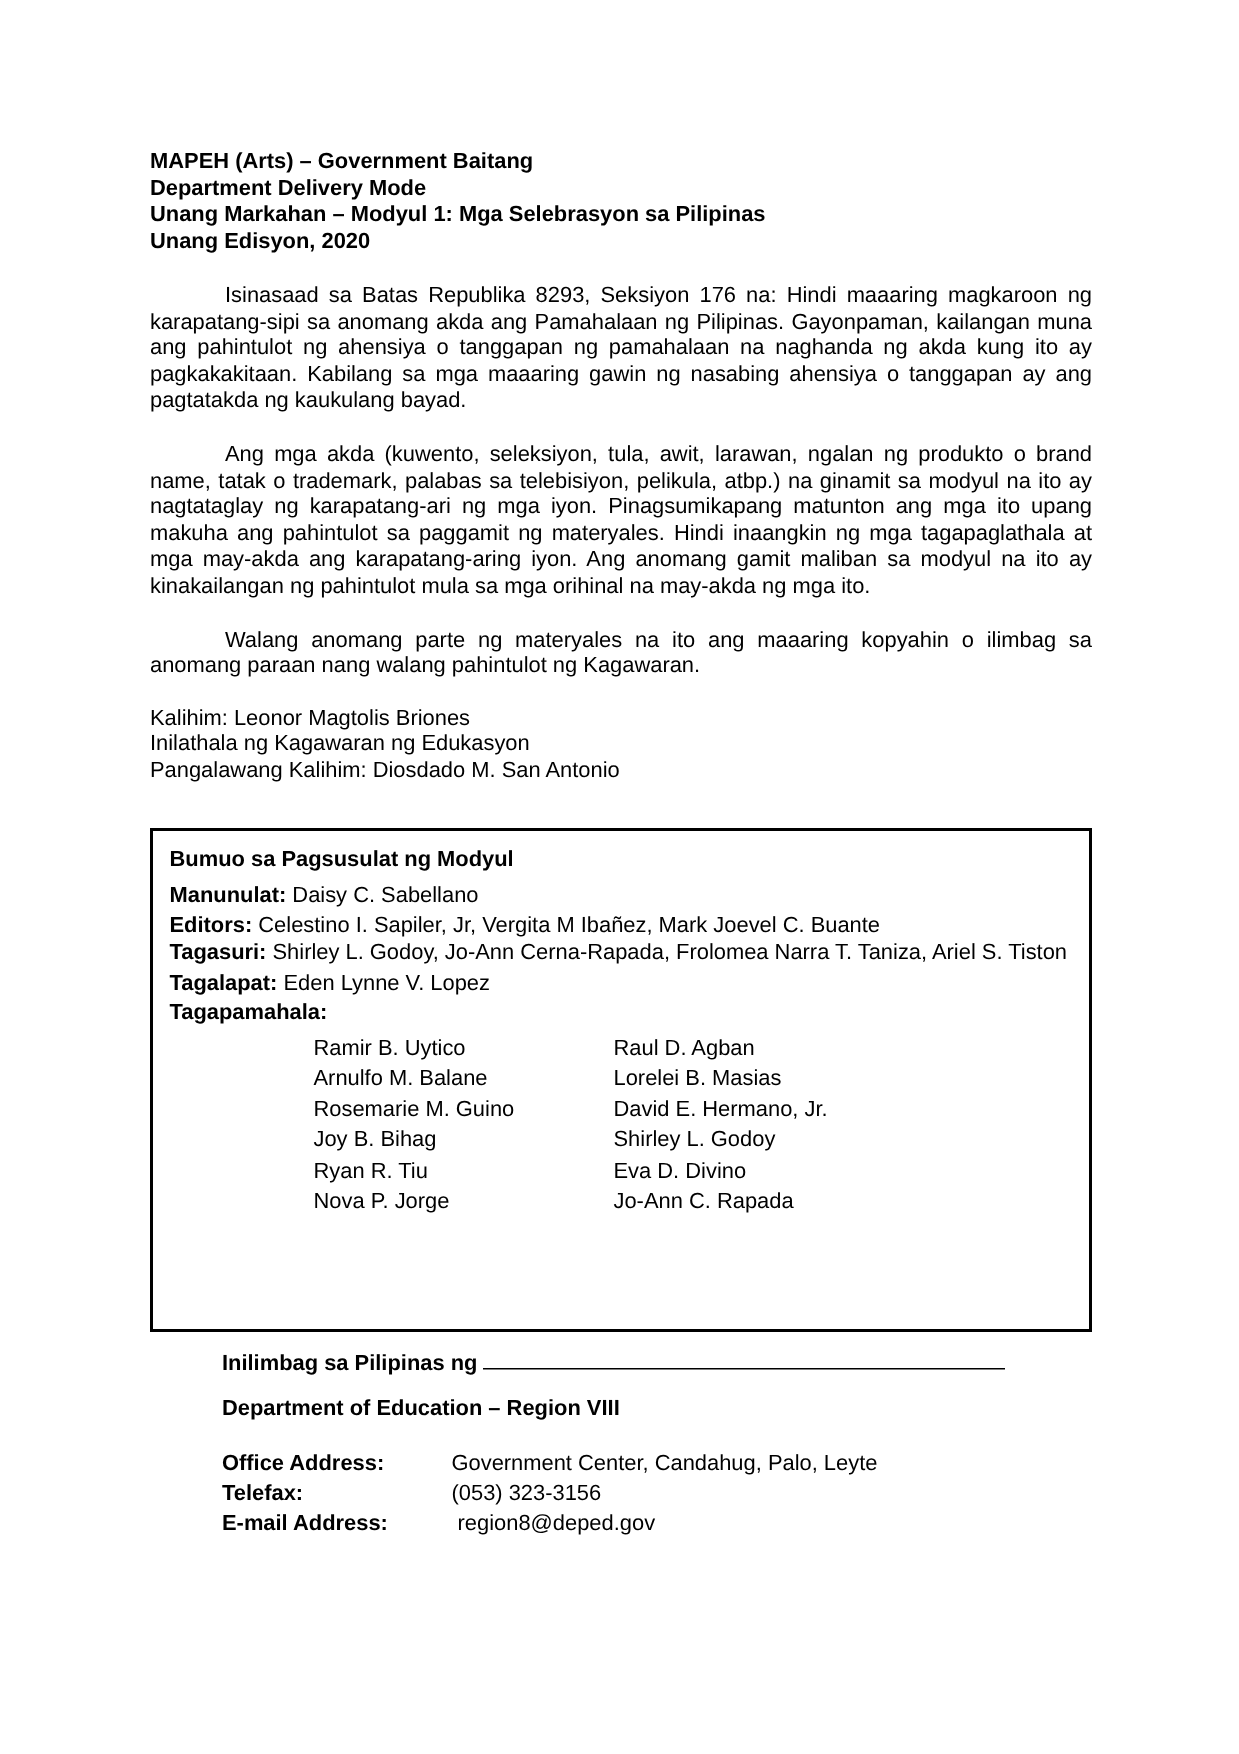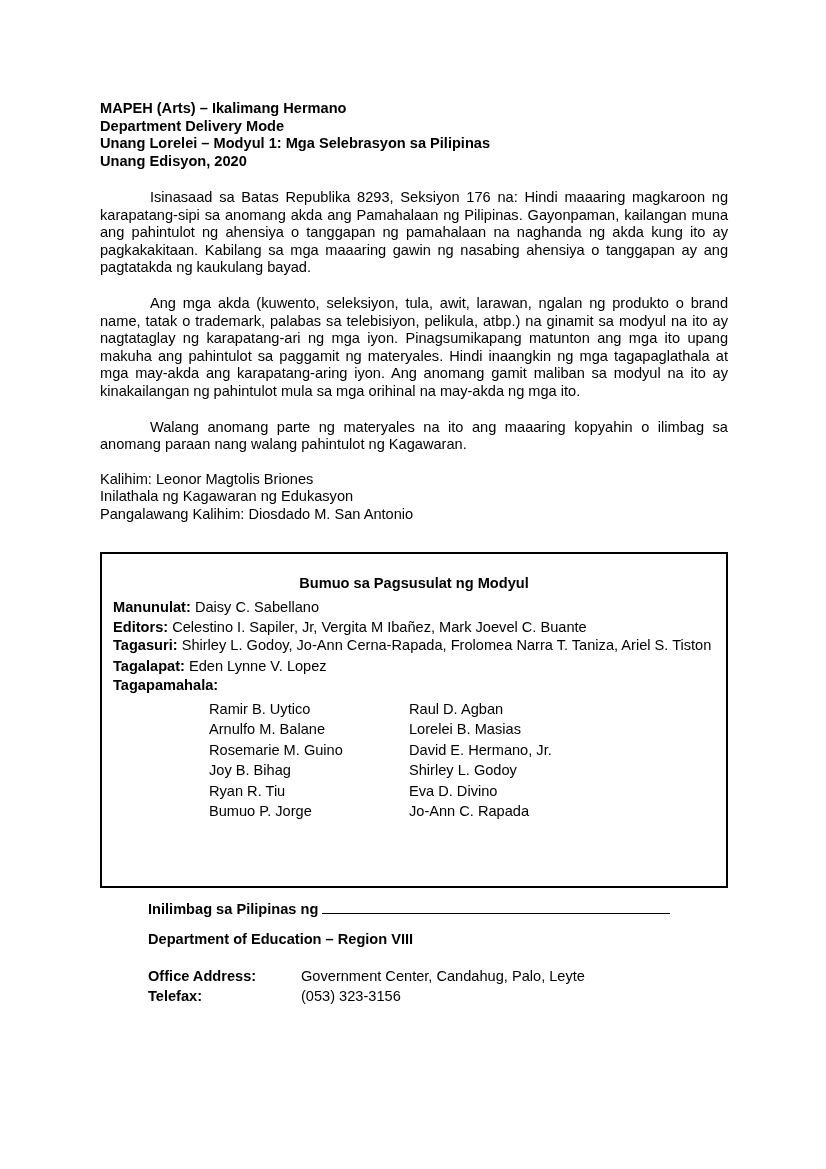--- a/index.html
+++ b/index.html
@@ -4,39 +4,39 @@
   <style>
     html, body { margin: 0; padding: 0; background: #ffffff; }
     body { width: 826px; height: 1169px; position: relative; overflow: hidden;
       font-family: "Liberation Sans", sans-serif; color: #000; font-size: 14.6px; }
     .page { position: absolute; left: 100px; top: 100px; width: 628px; }
     .hdr { font-weight: bold; line-height: 17.5px; margin: 0; }
     .para { text-align: justify; line-height: 17.6px; margin: 0; text-indent: 50px; }
     .plain { line-height: 17.6px; margin: 0; }
     .box { position: absolute; left: 100px; top: 552px; width: 602px; height: 312px;
       border: 2px solid #000; padding: 10px 11px; }
-    .box-title { text-align: center; font-weight: bold; line-height: 18px; margin: 10px 0 6px; }
+    .box-title { text-align: left; font-weight: bold; line-height: 18px; margin: 0 0 6px; }
     .box-line { line-height: 19.5px; margin: 0; }
     .box-line b { font-weight: bold; }
     .mgr-grid { display: grid; grid-template-columns: 200px 200px; margin-left: 96px; margin-top: 3px; }
     .mgr-grid div { line-height: 20.5px; }
     .footer { position: absolute; left: 112px; top: 900px; width: 640px; margin-left: 36px; }
     .footer .bold { font-weight: bold; line-height: 18px; margin: 0; }
     .blank { display: inline-block; width: 348px; border-bottom: 1.5px solid #000; vertical-align: baseline; height: 12px; }
     .addr-row { display: flex; line-height: 20px; }
     .addr-row .k { width: 153px; font-weight: bold; }
   </style>
 </head>
 <body>
 
 <div class="page">
   <div>
-    <p class="hdr">MAPEH (Arts) – Ikalimang Hermano</p>
+    <p class="hdr">MAPEH (Arts) – Government Baitang</p>
     <p class="hdr">Department Delivery Mode</p>
-    <p class="hdr">Unang Lorelei – Modyul 1: Mga Selebrasyon sa Pilipinas</p>
+    <p class="hdr">Unang Markahan – Modyul 1: Mga Selebrasyon sa Pilipinas</p>
     <p class="hdr">Unang Edisyon, 2020</p>
   </div>
   <div style="height:19px"></div>
   <p class="para">Isinasaad sa Batas Republika 8293, Seksiyon 176 na: Hindi maaaring magkaroon ng karapatang-sipi sa anomang akda ang Pamahalaan ng Pilipinas. Gayonpaman, kailangan muna ang pahintulot ng ahensiya o tanggapan ng pamahalaan na naghanda ng akda kung ito ay pagkakakitaan. Kabilang sa mga maaaring gawin ng nasabing ahensiya o tanggapan ay ang pagtatakda ng kaukulang bayad.</p>
   <div style="height:18px"></div>
   <p class="para">Ang mga akda (kuwento, seleksiyon, tula, awit, larawan, ngalan ng produkto o brand name, tatak o trademark, palabas sa telebisiyon, pelikula, atbp.) na ginamit sa modyul na ito ay nagtataglay ng karapatang-ari ng mga iyon. Pinagsumikapang matunton ang mga ito upang makuha ang pahintulot sa paggamit ng materyales. Hindi inaangkin ng mga tagapaglathala at mga may-akda ang karapatang-aring iyon. Ang anomang gamit maliban sa modyul na ito ay kinakailangan ng pahintulot mula sa mga orihinal na may-akda ng mga ito.</p>
   <div style="height:18px"></div>
   <p class="para">Walang anomang parte ng materyales na ito ang maaaring kopyahin o ilimbag sa anomang paraan nang walang pahintulot ng Kagawaran.</p>
   <div style="height:17px"></div>
   <div>
@@ -57,31 +57,35 @@
     <div>Ramir B. Uytico</div>
     <div>Raul D. Agban</div>
     <div>Arnulfo M. Balane</div>
     <div>Lorelei B. Masias</div>
     <div>Rosemarie M. Guino</div>
     <div>David E. Hermano, Jr.</div>
     <div>Joy B. Bihag</div>
     <div>Shirley L. Godoy</div>
     <div>Ryan R. Tiu</div>
     <div>Eva D. Divino</div>
-    <div>Bumuo P. Jorge</div>
+    <div>Nova P. Jorge</div>
     <div>Jo-Ann C. Rapada</div>
   </div>
 </div>
 
 <div class="footer">
   <p class="bold"><span>Inilimbag sa Pilipinas ng </span><span class="blank"></span></p>
   <div style="height:12px"></div>
   <p class="bold">Department of Education – Region VIII</p>
   <div style="height:18px"></div>
   <div class="addr-row">
     <span class="k">Office Address:</span>
     <span>Government Center, Candahug, Palo, Leyte</span>
   </div>
   <div class="addr-row">
     <span class="k">Telefax:</span>
     <span>(053) 323-3156</span>
   </div>
+  <div class="addr-row">
+    <span class="k">E-mail Address:</span>
+    <span style="white-space:pre"> region8@deped.gov</span>
+  </div>
 </div>
 
 </body></html>

